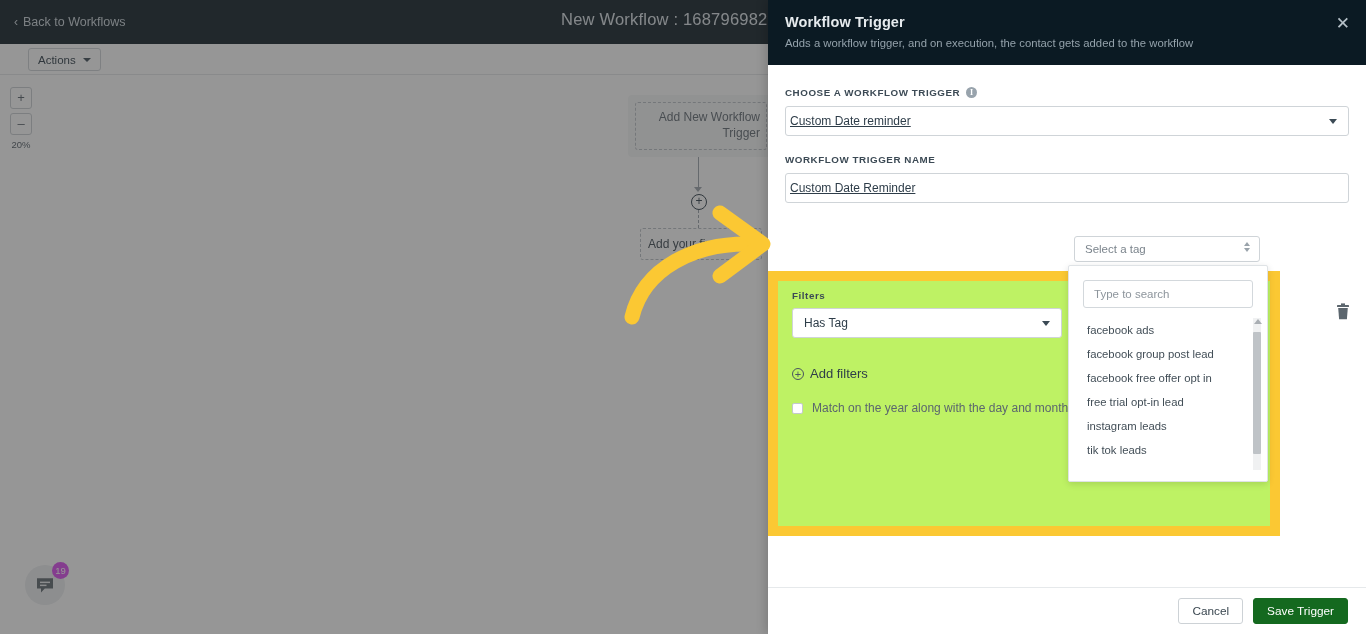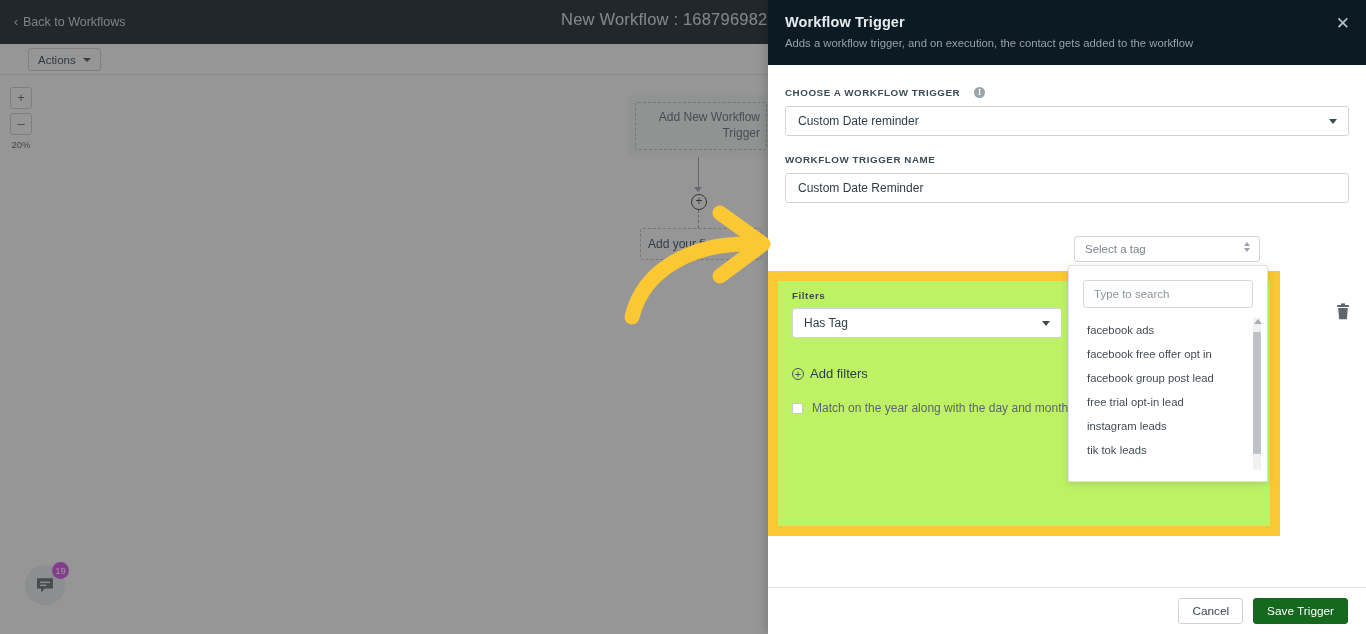--- a/index.html
+++ b/index.html
@@ -140,32 +140,33 @@
   .panel-close {
     position: absolute; right: 16px; top: 15px;
     color: #b6c1c8; font-size: 17px; line-height: 1; cursor: pointer;
     font-weight: 300;
   }
   .panel-body { flex: 1 1 auto; padding: 22px 17px 0 17px; position: relative; overflow: hidden; }
 
   .field-label {
     font-size: 9.8px; font-weight: 700; letter-spacing: .55px;
     color: #3c4a55; text-transform: uppercase;
-    display: flex; align-items: center; gap: 14px; margin-bottom: 8px;
+    display: flex; align-items: center; gap: 6px; margin-bottom: 8px;
   }
   .info-dot {
     width: 11px; height: 11px; border-radius: 50%; background: #98a3ac;
     color: #fff; font-size: 8px; line-height: 11px; text-align: center;
     font-weight: 700; font-family: "Liberation Serif", serif;
   }
   .select-box, .text-box {
     width: 100%; height: 30px; border: 1px solid #cfd4d8; border-radius: 3px;
     background: #fff; color: #2e3d49; font-size: 12px;
-    display: flex; align-items: center; padding: 0 12px; position: relative;
+    display: flex; align-items: center; padding: 0 4px; position: relative;
     font-family: "Liberation Sans", sans-serif;
+    text-decoration: underline;
   }
   .select-box .caret {
     position: absolute; right: 11px; top: 12px;
     width: 0; height: 0; border-left: 4.5px solid transparent;
     border-right: 4.5px solid transparent; border-top: 5px solid #3b4a55;
   }
   .spacer-20 { height: 18px; }
 
   
   .filters-wrap {
@@ -411,22 +412,22 @@
       </span>
     </div>
   </div>
 
   <div class="tag-dropdown">
     <div class="tag-search">
       <span>Type to search</span>
     </div>
     <div class="tag-list">
       <div class="tag-item">facebook ads</div>
+      <div class="tag-item">facebook group post lead</div>
       <div class="tag-item">facebook free offer opt in</div>
-      <div class="tag-item">facebook group post lead</div>
       <div class="tag-item">free trial opt-in lead</div>
       <div class="tag-item">instagram leads</div>
       <div class="tag-item">tik tok leads</div>
       <div class="tag-scroll-track"></div>
       <div class="tag-scroll-thumb"></div>
       <div class="tag-scroll-up"></div>
     </div>
   </div>
 
 </div>

